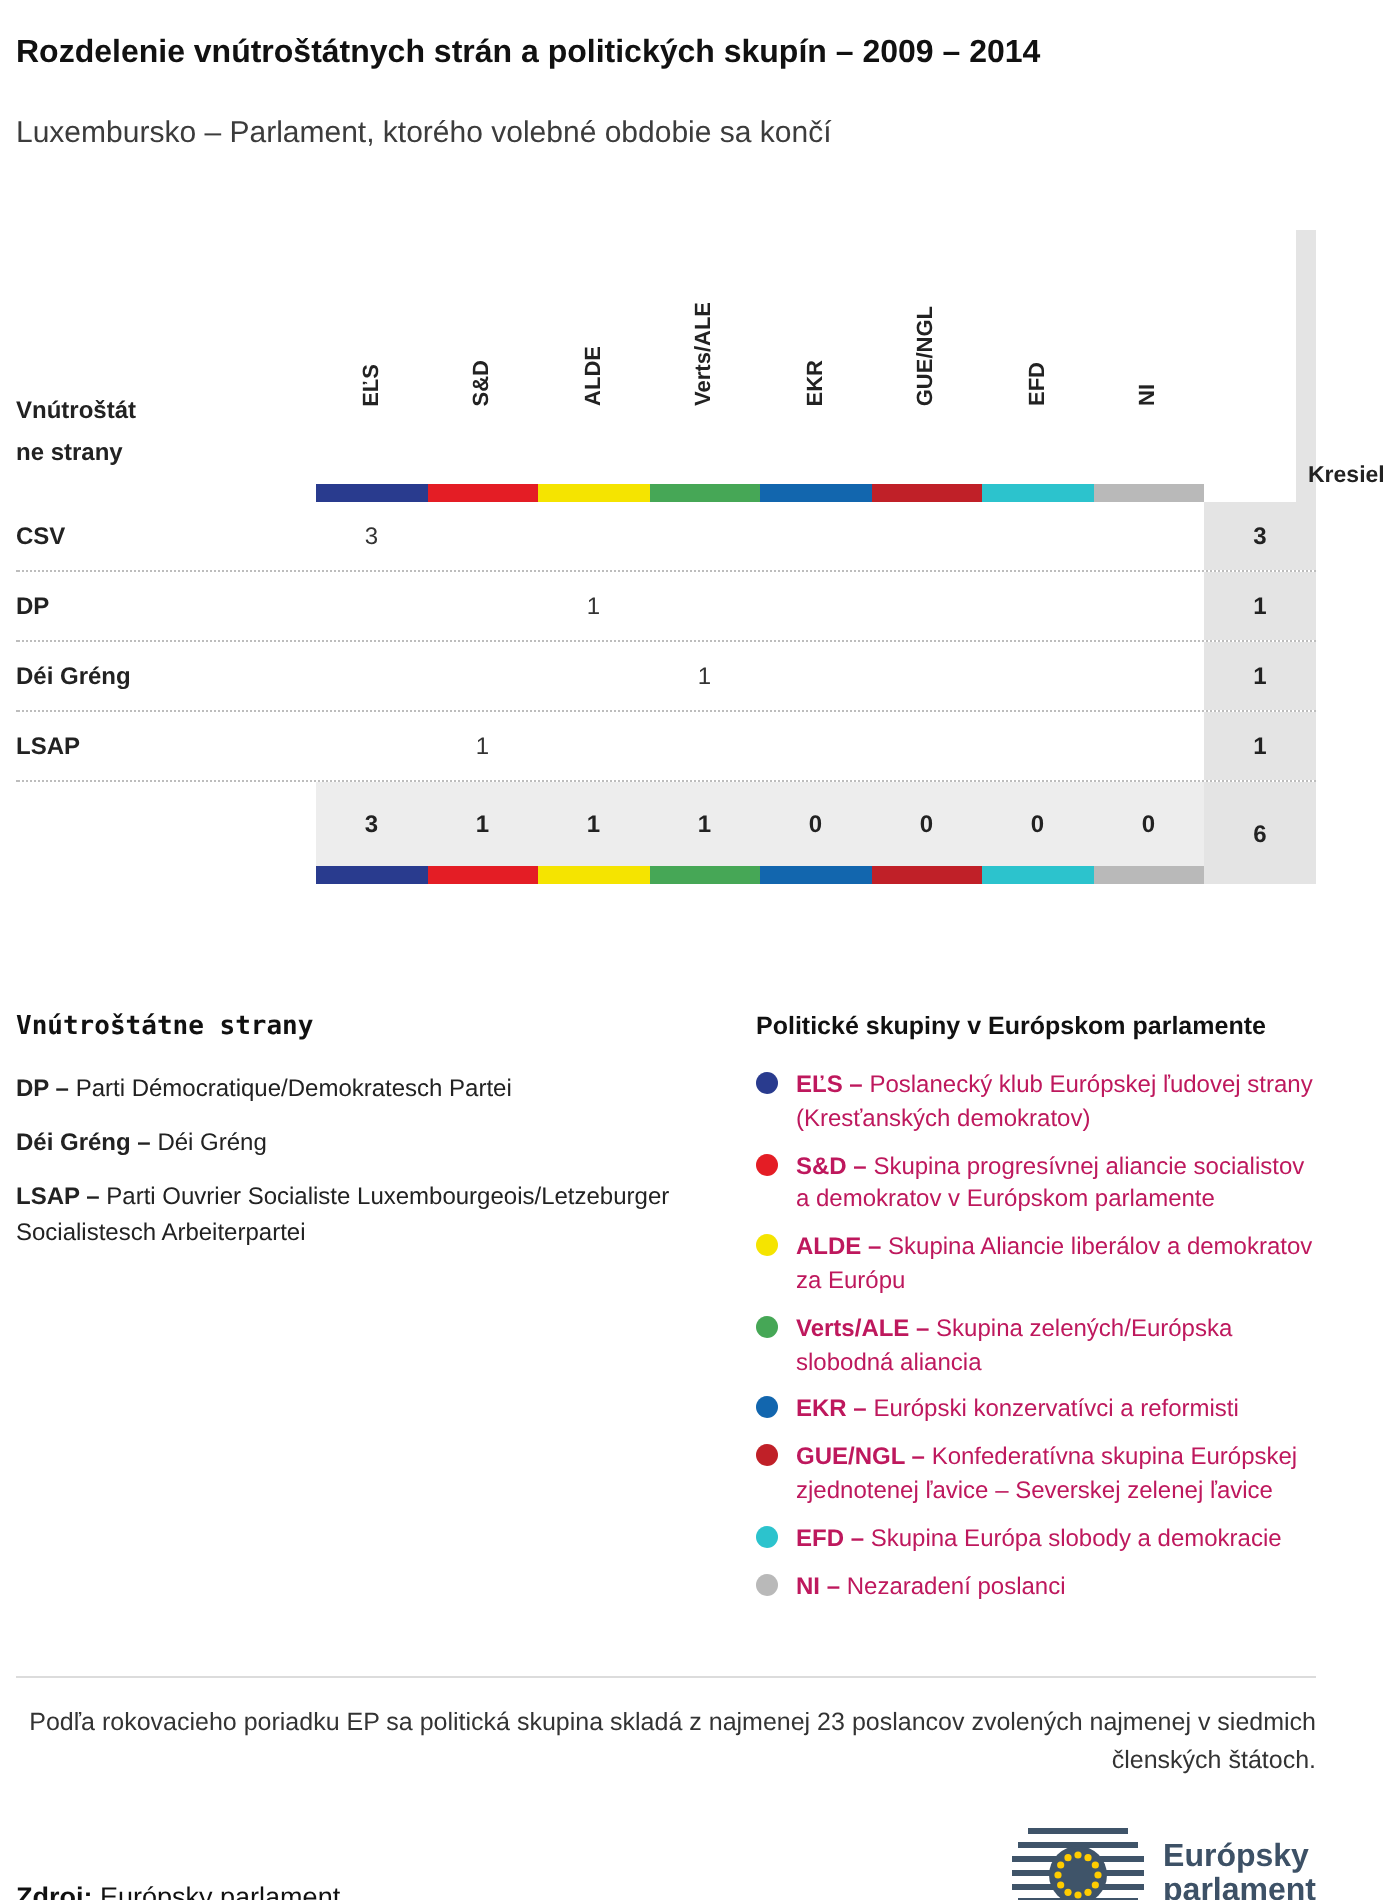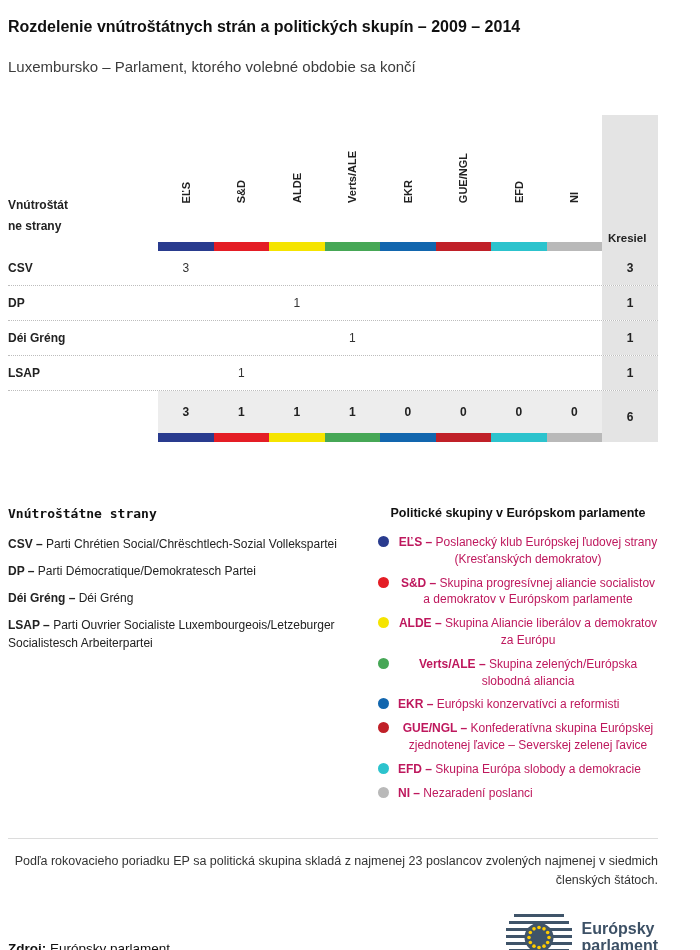--- a/index.html
+++ b/index.html
@@ -14,38 +14,38 @@
   .trow { display:grid; grid-template-columns:150px repeat(8,1fr) 56px; width:650px; }
 
   .thead { height:136px; }
   .gcell { position:relative; }
   .vlabel { position:absolute; bottom:48px; left:50%; transform:translateX(-50%) rotate(180deg);
             writing-mode:vertical-rl; font-weight:700; font-size:11px; white-space:nowrap; color:#222; }
   .cbar { position:absolute; left:0; right:0; bottom:0; height:9px; }
   .hlabel-cell { display:flex; align-items:flex-end; padding-bottom:14px; }
   .hlabel-cell span { width:64px; overflow-wrap:anywhere; font-weight:700; font-size:12px; line-height:1.75; color:#222; }
   .seats-col { background:#e4e4e4; }
-  .thead .seats-col { display:flex; align-items:flex-end; padding:0 0 7px 6px; font-weight:700; font-size:11.5px; color:#222; }
+  .thead .seats-col { display:flex; align-items:flex-end; padding:0 0 7px 6px; font-weight:700; font-size:11.5px; color:#222;margin-left:46px; }
 
   .drow { height:35px; border-bottom:1px dotted #bdbdbd; }
   .drow .plabel { display:flex; align-items:center; font-weight:700; color:#222; }
   .drow .vcell { display:flex; align-items:center; justify-content:center; color:#333; }
   .drow .scell { display:flex; align-items:center; justify-content:center; font-weight:700; color:#222; }
 
   .totals-row { height:51px; }
   .totals-row .blank { background:#fff; }
   .totals-row .tcell { background:#ededed; position:relative; display:flex; align-items:center; justify-content:center;
                        font-weight:700; padding-bottom:9px; color:#222; }
   .totals-row .scell { display:flex; align-items:center; justify-content:center; font-weight:700; color:#222; }
 
   .legends { display:flex; margin-top:64px; width:650px; }
   .legend-left { width:370px; padding-right:22px; }
   .legend-left h3 { font-family:"DejaVu Sans Mono", monospace; font-size:13px; font-weight:700; margin-bottom:14px; color:#111; }
   .legend-left p { font-size:12px; line-height:1.5; margin-bottom:9px; color:#222; }
-  .legend-right { flex:1;text-align:center; }
+  .legend-right { flex:1; }
   .legend-right h3 { font-size:12.5px; font-weight:700; margin-bottom:14px; color:#111; }
   .gitem { display:flex; gap:9px; margin-bottom:7px; }
   .dot { width:11px; height:11px; border-radius:50%; flex:none; margin-top:2px; }
   .gitem p { font-size:12px; line-height:1.4; color:#be185d; }
   b { font-weight:700; }
 
   .divider { border:none; border-top:1px solid #dcdcdc; margin-top:30px; width:650px; }
   .note { margin-top:13px; font-size:12.5px; line-height:1.5; color:#333; width:650px;text-align:right; }
 
   .source-row { display:flex; justify-content:space-between; align-items:flex-end; margin-top:24px; width:650px; }
@@ -191,21 +191,20 @@
         <span class="cbar" style="background-color: rgb(185, 185, 185);"></span>
       </div>
       <div class="seats-col scell">6</div>
     </div>
   </div>
 
   <div class="legends">
 
     <div class="legend-left">
       <h3>Vnútroštátne strany</h3>
-      <p><b>CSV –</b> <span>Parti Chrétien Social/Chrëschtlech-Sozial Vollekspartei</span></p>
       <p><b>DP –</b> <span>Parti Démocratique/Demokratesch Partei</span></p>
       <p><b>Déi Gréng –</b> <span>Déi Gréng</span></p>
       <p><b>LSAP –</b> <span>Parti Ouvrier Socialiste Luxembourgeois/Letzeburger Socialistesch Arbeiterpartei</span></p>
     </div>
 
     <div class="legend-right">
       <h3>Politické skupiny v Európskom parlamente</h3>
 
       <div class="gitem">
         <span class="dot" style="background-color: rgb(41, 59, 142);"></span>

